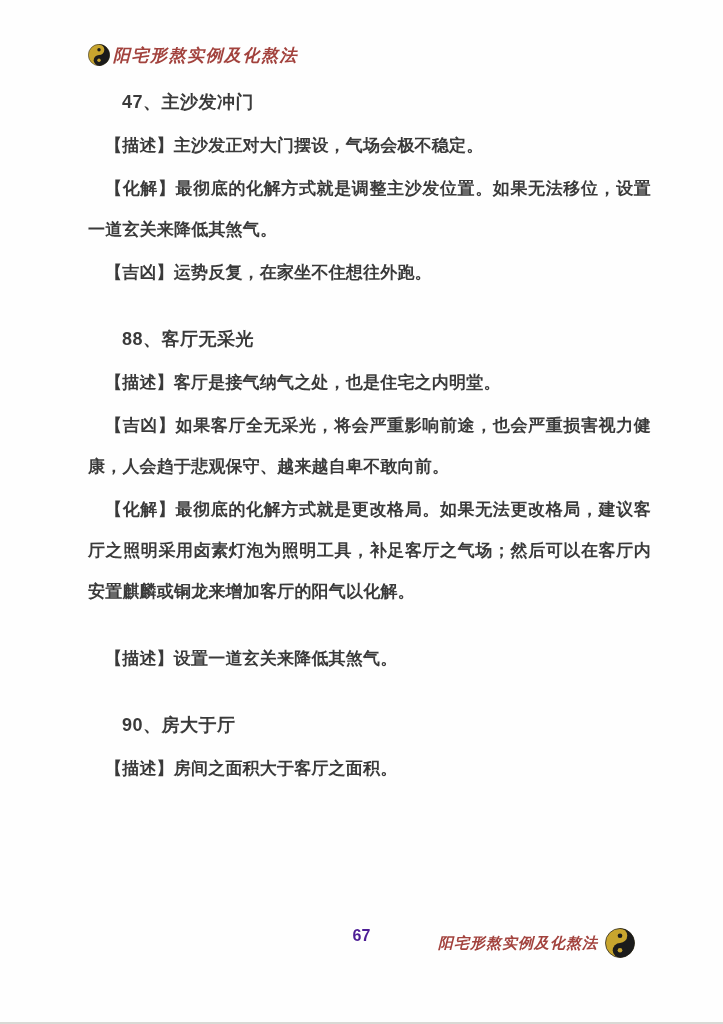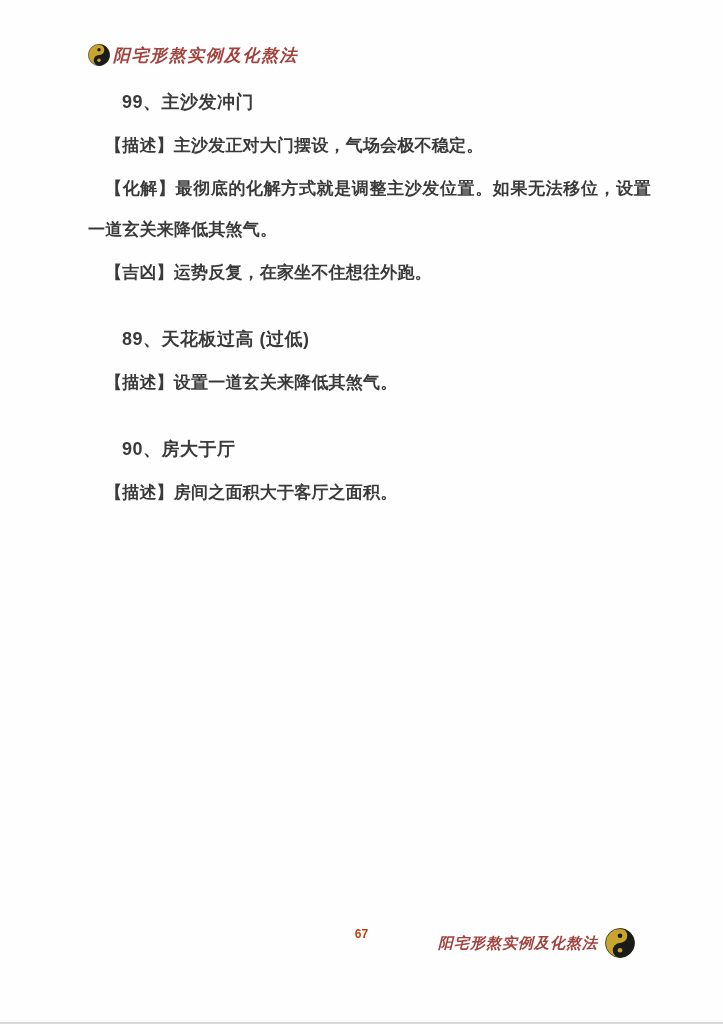--- a/index.html
+++ b/index.html
@@ -56,22 +56,22 @@
     color:var(--ink);
     text-indent:1em;
     text-align:justify;
     letter-spacing:0.2px;
   }
   
   .footer-pagenum{
     position:absolute;
     left:0;right:0;top:927px;
     text-align:center;
-    font-size:12px;
-    color:#c2410c;
+    font-size:16px;
+    color:#4c1d95;
   }
   .footer-right{
     position:absolute;
     right:88px;top:928px;
     display:flex;align-items:center;gap:7px;
   }
   .footer-title{
     font-family:"Liberation Serif",serif;
     font-style:italic;
     font-size:15px;
@@ -96,27 +96,32 @@
           <circle cx="32" cy="16.5" r="5" fill="#1b1b1b"></circle>
           <circle cx="32" cy="47.5" r="5" fill="#c8a52e"></circle>
           <circle cx="32" cy="32" r="31" fill="none" stroke="#1b1b1b" stroke-width="1.5"></circle>
         </svg>
       </span>
       <span class="header-title">阳宅形熬实例及化熬法</span>
     </div>
 
     <div id="doc-body">
         <section class="doc-section">
-          <div class="sec-title">99、主沙发冲门</div>
+          <div class="sec-title">47、主沙发冲门</div>
           <p class="para">【描述】主沙发正对大门摆设，气场会极不稳定。</p>
           <p class="para">【化解】最彻底的化解方式就是调整主沙发位置。如果无法移位，设置一道玄关来降低其煞气。</p>
           <p class="para">【吉凶】运势反复，在家坐不住想往外跑。</p>
         </section>
         <section class="doc-section">
-          <div class="sec-title">89、天花板过高 (过低)</div>
+          <div class="sec-title">88、客厅无采光</div>
+          <p class="para">【描述】客厅是接气纳气之处，也是住宅之内明堂。</p>
+          <p class="para">【吉凶】如果客厅全无采光，将会严重影响前途，也会严重损害视力健康，人会趋于悲观保守、越来越自卑不敢向前。</p>
+          <p class="para">【化解】最彻底的化解方式就是更改格局。如果无法更改格局，建议客厅之照明采用卤素灯泡为照明工具，补足客厅之气场；然后可以在客厅内安置麒麟或铜龙来增加客厅的阳气以化解。</p>
+        </section>
+        <section class="doc-section">
           <p class="para">【描述】设置一道玄关来降低其煞气。</p>
         </section>
         <section class="doc-section">
           <div class="sec-title">90、房大于厅</div>
           <p class="para">【描述】房间之面积大于客厅之面积。</p>
         </section>
       </div>
 
   </div>
 

